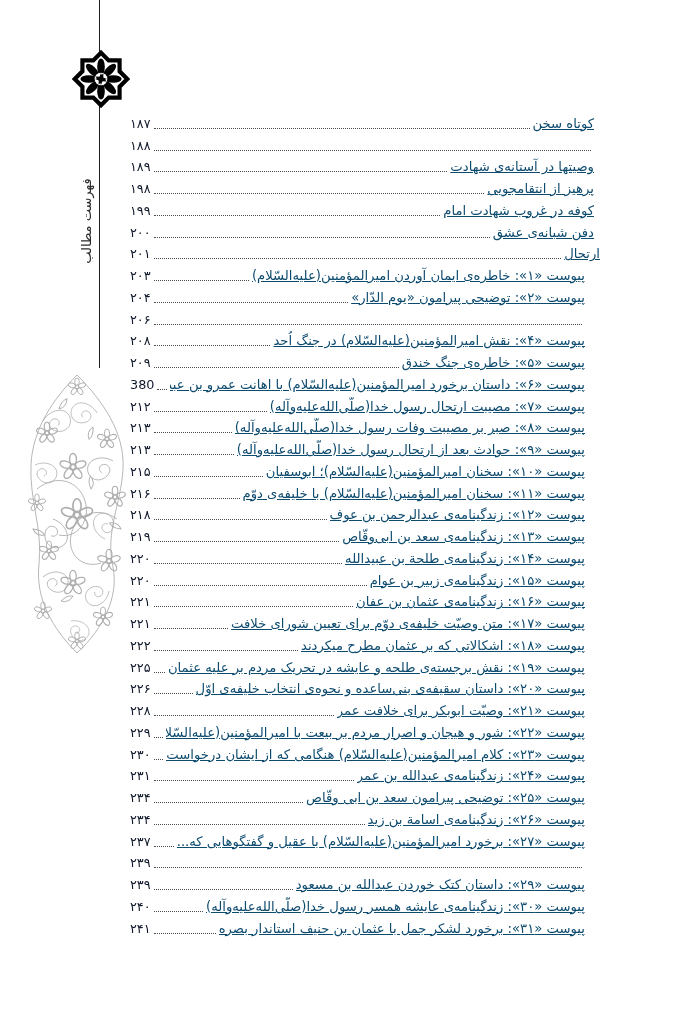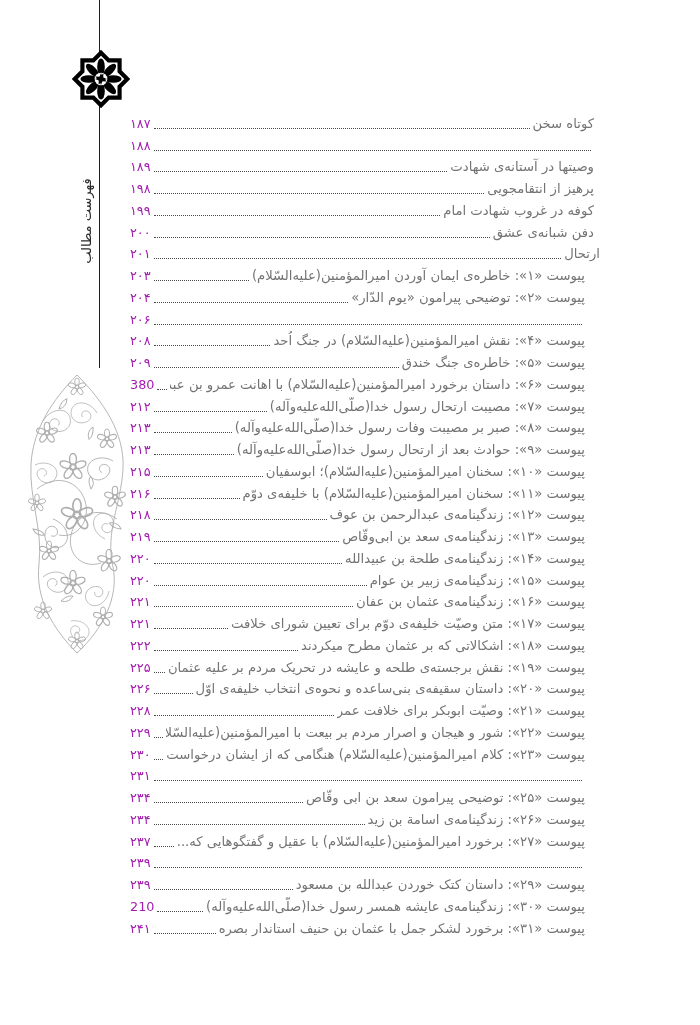--- a/index.html
+++ b/index.html
@@ -32,30 +32,30 @@
   .toc{
     position:absolute;top:112px;left:130px;right:100px;
     direction:rtl;
   }
   .row{
     display:flex;direction:rtl;align-items:flex-end;
     height:21.76px;overflow:hidden;
   }
   .title{
     white-space:nowrap;flex:0 1 auto;overflow:hidden;
-    font-size:13.2px;line-height:20px;color:#737373;
+    font-size:13.2px;line-height:20px;color:#0c4a6e;text-decoration:underline;
   }
   .leader{
     flex:1 1 10px;min-width:4px;height:0;
     border-bottom:1.6px dotted #4a4a4a;
     margin:0 3px 5px 3px;
   }
   .pnum{
     white-space:nowrap;flex:0 0 auto;
-    font-size:12.8px;line-height:20px;color:#a21caf;
+    font-size:12.8px;line-height:20px;color:#0f172a;
   }
   .lvl-part{padding-right:0;}
   .lvl-chapter{padding-right:6px;}
   .lvl-appendix{padding-right:15px;}
 </style>
 </head>
 <body>
 
 <div class="page">
 
@@ -278,20 +278,21 @@
     <span class="title">پیوست «۲۲»: شور و هیجان و اصرار مردم بر بیعت با امیرالمؤمنین(علیه‌السّلام)</span>
     <span class="leader"></span>
     <span class="pnum">۲۲۹</span>
   </div>
       <div class="row lvl-appendix">
     <span class="title">پیوست «۲۳»: کلام امیرالمؤمنین(علیه‌السّلام) هنگامی که از ایشان درخواست...</span>
     <span class="leader"></span>
     <span class="pnum">۲۳۰</span>
   </div>
       <div class="row lvl-appendix">
+    <span class="title">پیوست «۲۴»: زندگینامه‌ی عبدالله بن عمر</span>
     <span class="leader"></span>
     <span class="pnum">۲۳۱</span>
   </div>
       <div class="row lvl-appendix">
     <span class="title">پیوست «۲۵»: توضیحی پیرامون سعد بن ابی وقّاص</span>
     <span class="leader"></span>
     <span class="pnum">۲۳۴</span>
   </div>
       <div class="row lvl-appendix">
     <span class="title">پیوست «۲۶»: زندگینامه‌ی اسامة بن زید</span>
@@ -308,21 +309,21 @@
     <span class="pnum">۲۳۹</span>
   </div>
       <div class="row lvl-appendix">
     <span class="title">پیوست «۲۹»: داستان کتک خوردن عبدالله بن مسعود</span>
     <span class="leader"></span>
     <span class="pnum">۲۳۹</span>
   </div>
       <div class="row lvl-appendix">
     <span class="title">پیوست «۳۰»: زندگینامه‌ی عایشه همسر رسول خدا(صلّی‌الله‌علیه‌وآله)</span>
     <span class="leader"></span>
-    <span class="pnum">210</span>
+    <span class="pnum">۲۴۰</span>
   </div>
       <div class="row lvl-appendix">
     <span class="title">پیوست «۳۱»: برخورد لشکر جمل با عثمان بن حنیف استاندار بصره</span>
     <span class="leader"></span>
     <span class="pnum">۲۴۱</span>
   </div>
     </div>
 </div>
 
 </body></html>

